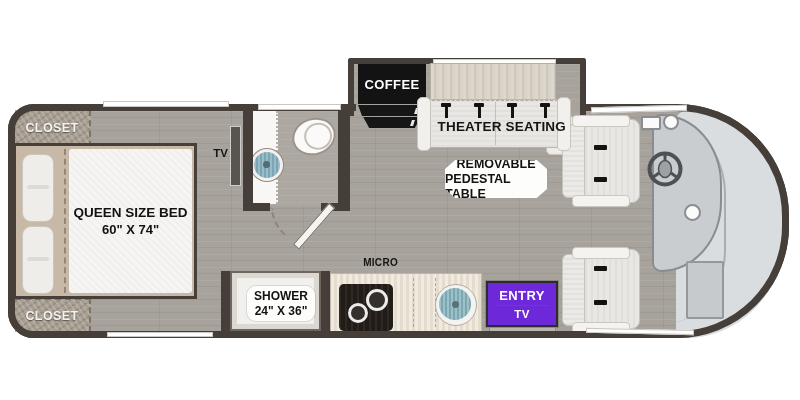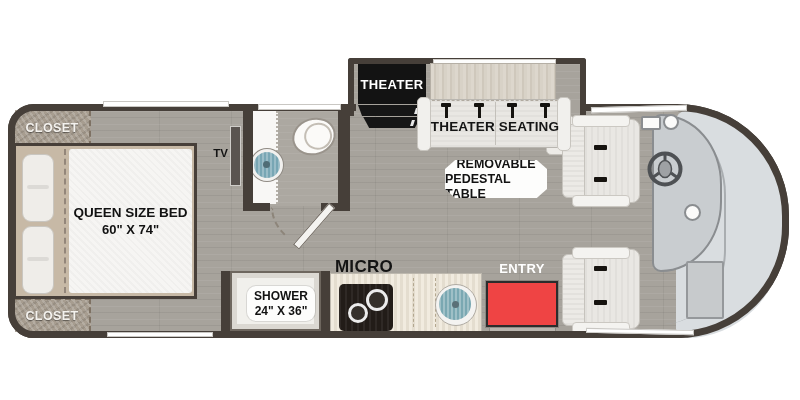--- a/index.html
+++ b/index.html
@@ -18,21 +18,21 @@
   .wall-patch{position:absolute;left:356px;top:104px;width:224px;height:9px;background:#a7a39c;z-index:51;}
 
   
   .slideout{position:absolute;left:348px;top:58px;width:238px;height:58px;box-sizing:border-box;
          border:6px solid #463f39;border-bottom:none;border-radius:3px 3px 0 0;z-index:5;
          background-color:#a7a39c;
          background-image:repeating-linear-gradient(180deg, rgba(255,255,255,.07) 0 1px, rgba(0,0,0,0) 1px 7px);}
   .slide-window{position:absolute;left:433px;top:59px;width:121px;height:5px;background:#fdfdfc;border:1px solid #cfccc7;z-index:7;}
 
   
-  .lbl{position:absolute;color:#141414;font-weight:bold;text-align:center;line-height:1.18;z-index:30;white-space:nowrap;}
+  .lbl{position:absolute;color:#141414;font-weight:bold;text-align:right;line-height:1.18;z-index:30;white-space:nowrap;}
 
   
   .closet{position:absolute;left:15px;width:76px;z-index:10;box-sizing:border-box;
           background-color:#a79d90;
           background-image:
             repeating-linear-gradient(55deg, rgba(255,255,255,.16) 0 2px, rgba(0,0,0,0) 2px 5px),
             repeating-linear-gradient(-35deg, rgba(0,0,0,.09) 0 2px, rgba(0,0,0,0) 2px 6px);
           color:#f4f2ee;font-weight:bold;font-size:12.5px;display:flex;align-items:center;justify-content:center;
           text-shadow:0 1px 1px rgba(0,0,0,.45);letter-spacing:.4px;}
   .closet-top{top:110px;height:37px;border-right:2px dashed #7e7264;border-bottom:2px dashed #7e7264;}
@@ -104,21 +104,21 @@
 
   
   .ped-bracket{position:absolute;left:546px;top:115px;width:26px;height:38px;background:#edebe7;border:1px solid #c6c3bd;border-radius:5px;z-index:10;}
   .ped-circle{position:absolute;left:550px;top:124px;width:16px;height:16px;border-radius:50%;background:#fdfdfc;border:2px solid #6e6862;z-index:11;}
   .ped-label{position:absolute;left:445px;top:160px;width:102px;height:38px;background:#fdfdfc;z-index:30;
              clip-path:polygon(10% 0,90% 0,100% 24%,100% 76%,90% 100%,10% 100%,0 76%,0 24%);
              display:flex;flex-direction:column;align-items:center;justify-content:center;}
   .ped-label div{font-size:12.5px;font-weight:bold;color:#121212;line-height:1.2;}
 
   
-  .micro-label{left:330px;top:257px;width:68px;font-size:17px;letter-spacing:.3px;}
+  .micro-label{left:330px;top:257px;width:68px;font-size:10px;letter-spacing:.3px;}
   .counter{position:absolute;left:330px;top:273px;width:152px;height:59px;z-index:10;box-sizing:border-box;
            border:1px solid #bdb8ae;
            background:repeating-linear-gradient(90deg,#f1ebdf 0 3px,#e4ddcf 3px 6px);}
   .cdash{position:absolute;top:4px;bottom:4px;width:0;border-left:1px dashed #b3a78f;}
   .cdash-1{left:82px;} .cdash-2{left:104px;}
   .cooktop{position:absolute;left:339px;top:284px;width:54px;height:47px;background:#221c18;border-radius:5px;z-index:11;
            background-image:repeating-linear-gradient(90deg, rgba(255,255,255,.06) 0 2px, rgba(0,0,0,0) 2px 6px);}
   .burner{position:absolute;border-radius:50%;border:3px solid #ececec;background:#35302b;}
   .burner-1{left:9px;top:19px;width:14px;height:14px;}
   .burner-2{left:27px;top:5px;width:16px;height:16px;}
@@ -131,23 +131,23 @@
   
   .sh-wall{position:absolute;top:271px;width:9px;height:61px;background:#463f39;z-index:40;}
   .sh-wall-l{left:221px;} .sh-wall-r{left:321px;}
   .sh-pan{position:absolute;left:230px;top:271px;width:91px;height:60px;background:#f1f0ec;z-index:10;box-sizing:border-box;
           border:2px solid #6e675f;box-shadow:inset 0 0 0 5px #dbd8d2;}
   .sh-label{position:absolute;left:247px;top:286px;width:68px;height:35px;background:#fdfdfc;border-radius:9px;z-index:30;
           box-shadow:0 0 0 1px rgba(0,0,0,.10);display:flex;flex-direction:column;align-items:center;justify-content:center;}
   .sh-label div{font-size:12px;font-weight:bold;color:#121212;line-height:1.25;}
 
   
-  .entrytv{position:absolute;left:486px;top:281px;width:72px;height:46px;background:#ef4444;z-index:11;
+  .entrytv{position:absolute;left:486px;top:281px;width:72px;height:46px;background:#6d28d9;z-index:11;
            border:2px solid #2c2c2c;box-shadow:0 0 0 1px #8a8680;box-sizing:border-box;
-           display:flex;flex-direction:column;align-items:center;justify-content:center;gap:28px;}
+           display:flex;flex-direction:column;align-items:center;justify-content:center;}
   .entrytv .e1{color:#fff;font-weight:bold;font-size:13px;letter-spacing:.4px;}
   .entrytv .div{width:80%;height:1px;background:#5a5a5a;margin:2px 0;}
   .entrytv .e2{color:#fff;font-weight:bold;font-size:11.5px;letter-spacing:.4px;}
   .entry-step{position:absolute;left:489px;top:327px;width:67px;height:7px;background:#b9b5af;border:1px solid #8f8b85;box-sizing:border-box;z-index:11;}
 
   
   .windshield{position:absolute;left:676px;top:111px;width:106px;height:227px;background:#d9dde0;
               border-radius:10px 100px 100px 10px;z-index:8;}
   .pillar{position:absolute;left:664px;top:120px;width:62px;height:204px;box-sizing:border-box;
           border-right:2px solid #a9adb0;border-radius:0 85px 85px 0 / 0 102px 102px 0;z-index:9;}
@@ -229,21 +229,21 @@
   <div class="bath-sink"></div>
   <div class="toilet"></div>
   <div class="bath-arc"></div>
   <div class="bath-door"></div>
   <div class="bath-wall bw-left"></div>
   <div class="bath-wall bw-right"></div>
   <div class="bath-wall bw-bot-l"></div>
   <div class="bath-wall bw-bot-r"></div>
 
   <div class="fridge">
-      <span>THEATER</span>
+      <span>COFFEE</span>
     </div>
   <div class="fdoor1">
       <span class="ftick"></span>
     </div>
   <div class="fdoor2">
       <span class="ftick"></span>
     </div>
 
   <div class="th-back"></div>
   <div class="th-seat"></div>

